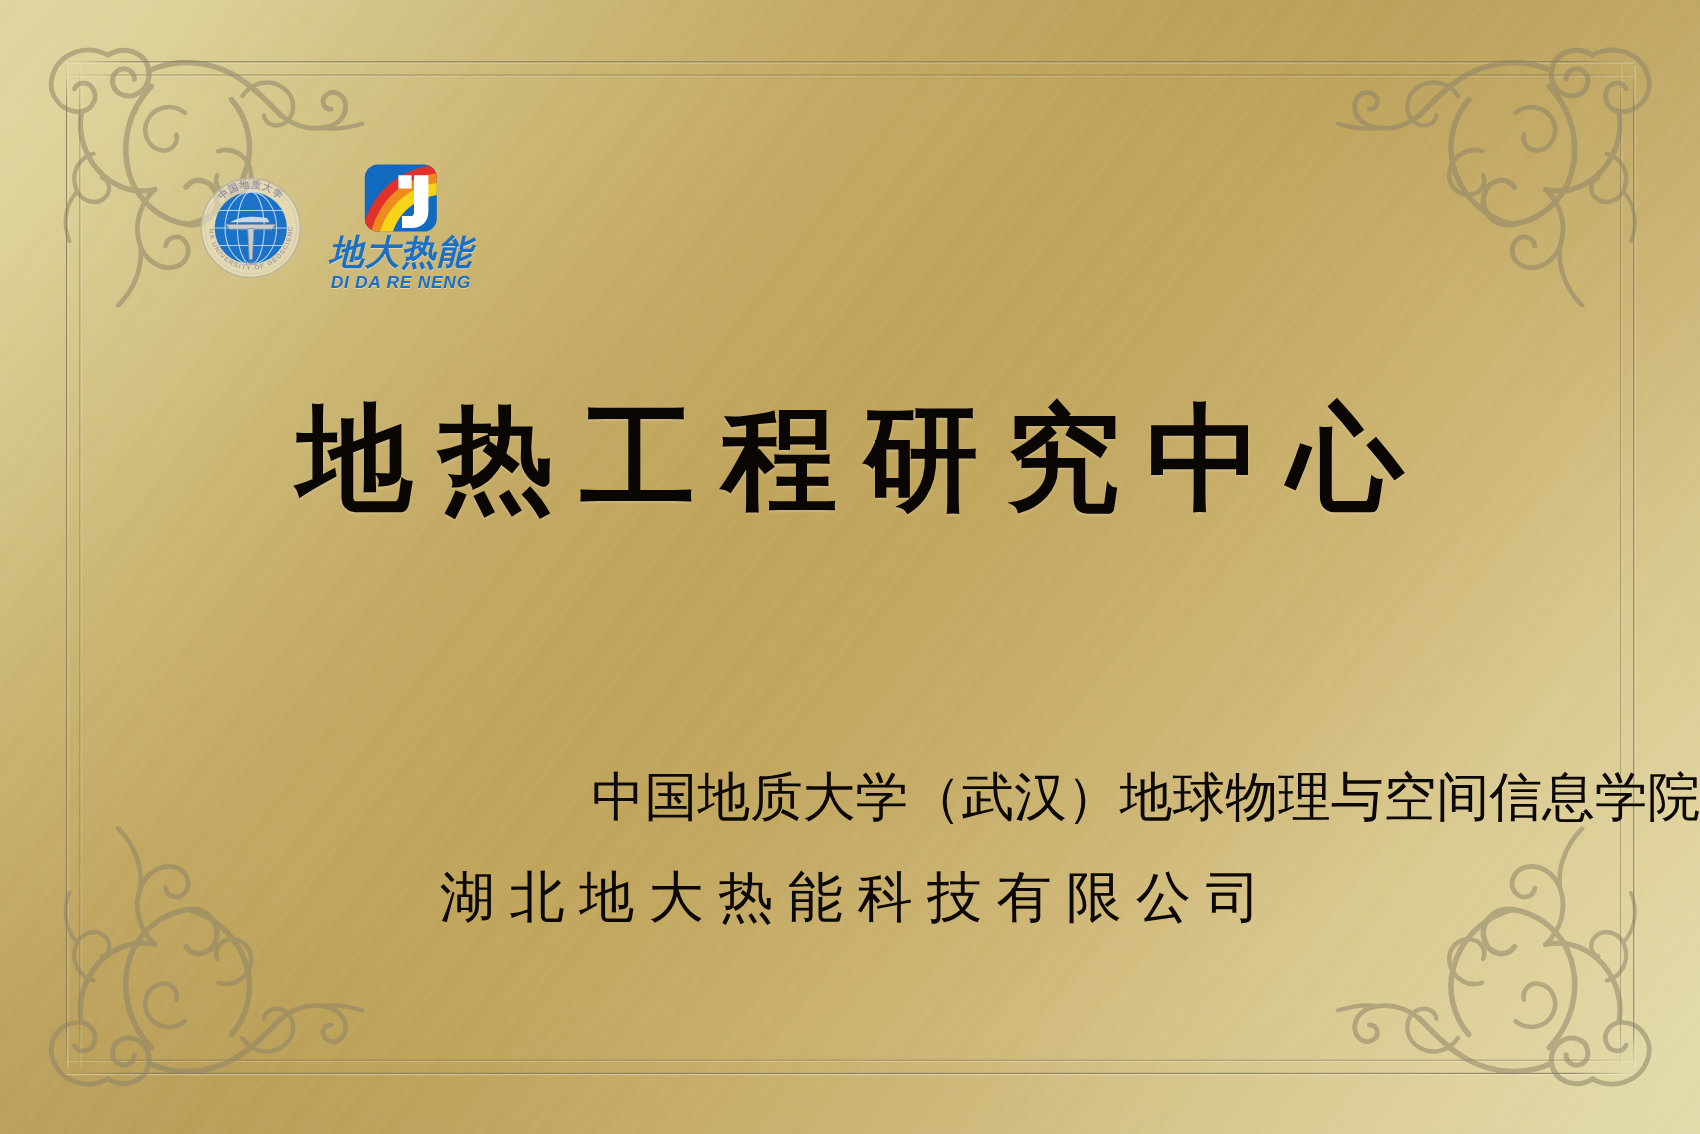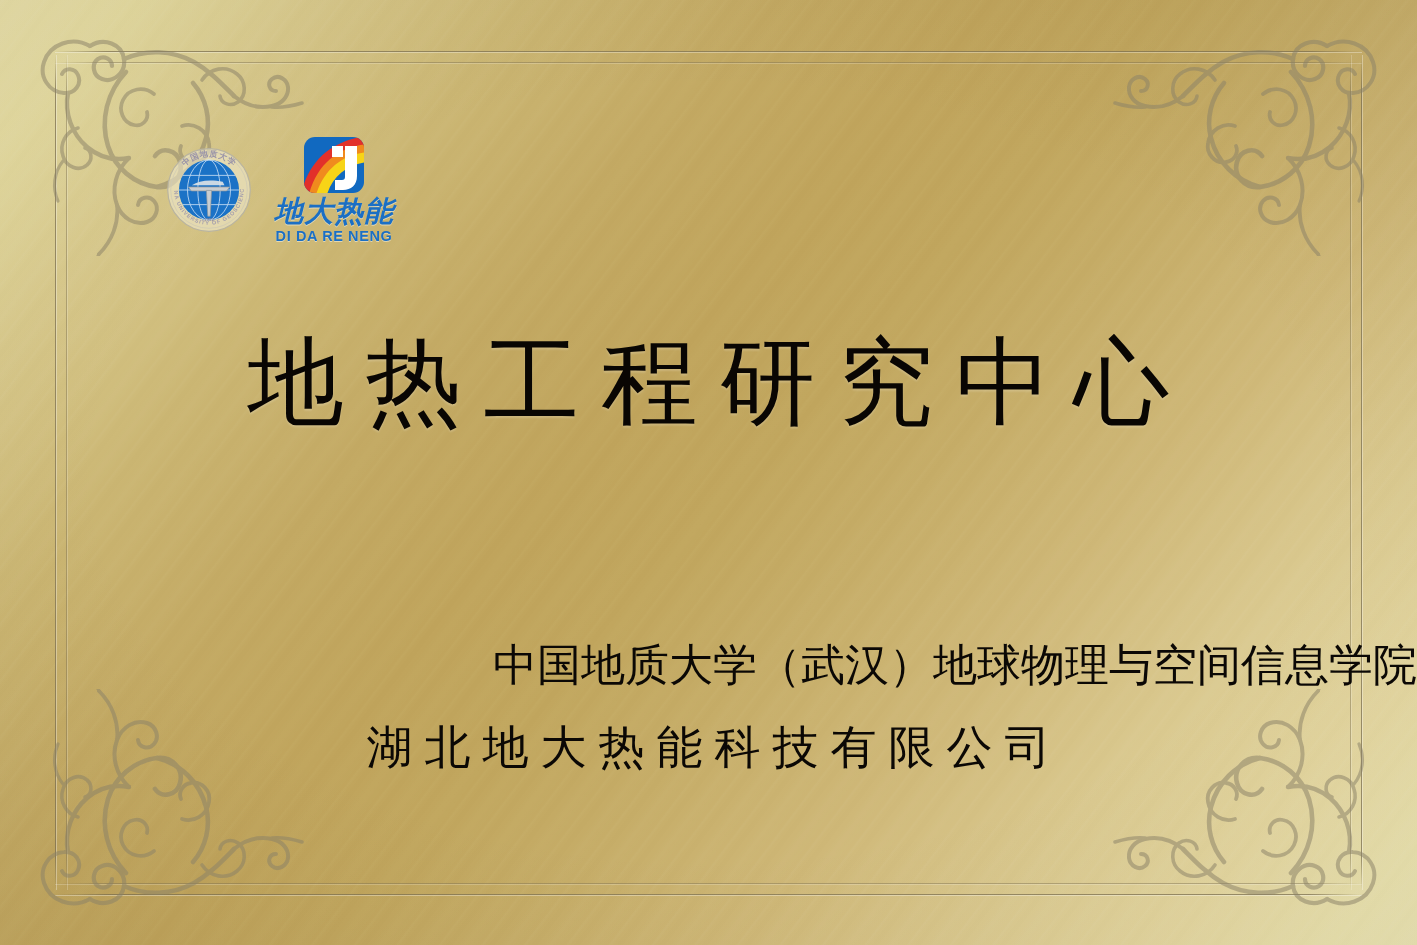--- a/index.html
+++ b/index.html
@@ -121,36 +121,37 @@
     font-style: italic;
     color: #1b6fc4;
     letter-spacing: 1px;
     line-height: 1;
     font-family: "Liberation Sans", "DejaVu Sans", sans-serif;
     text-shadow: 0 1px 0 rgba(255,255,255,.45);
   }
   #brand-en {
     font-size: 14.5px;
     font-weight: 700;
+    font-style: italic;
     color: #1b6fc4;
     letter-spacing: .6px;
     line-height: 1;
     margin-top: 3px;
     text-shadow: 0 1px 0 rgba(255,255,255,.45);
   }
 
   
   #main-title {
     position: absolute;
     top: 332px;
     left: 0; right: 0;
     text-align: center;
     font-family: "DejaVu Sans", "Liberation Sans", sans-serif;
     font-size: 96px;
-    font-weight: 400;
+    font-weight: 700;
     color: #090603;
     letter-spacing: 22px;
     text-indent: 22px;
     line-height: 1.05;
     white-space: nowrap;
     text-shadow: 0 2px 2px rgba(255,255,255,0.18);
   }
 
   
   #footer {

